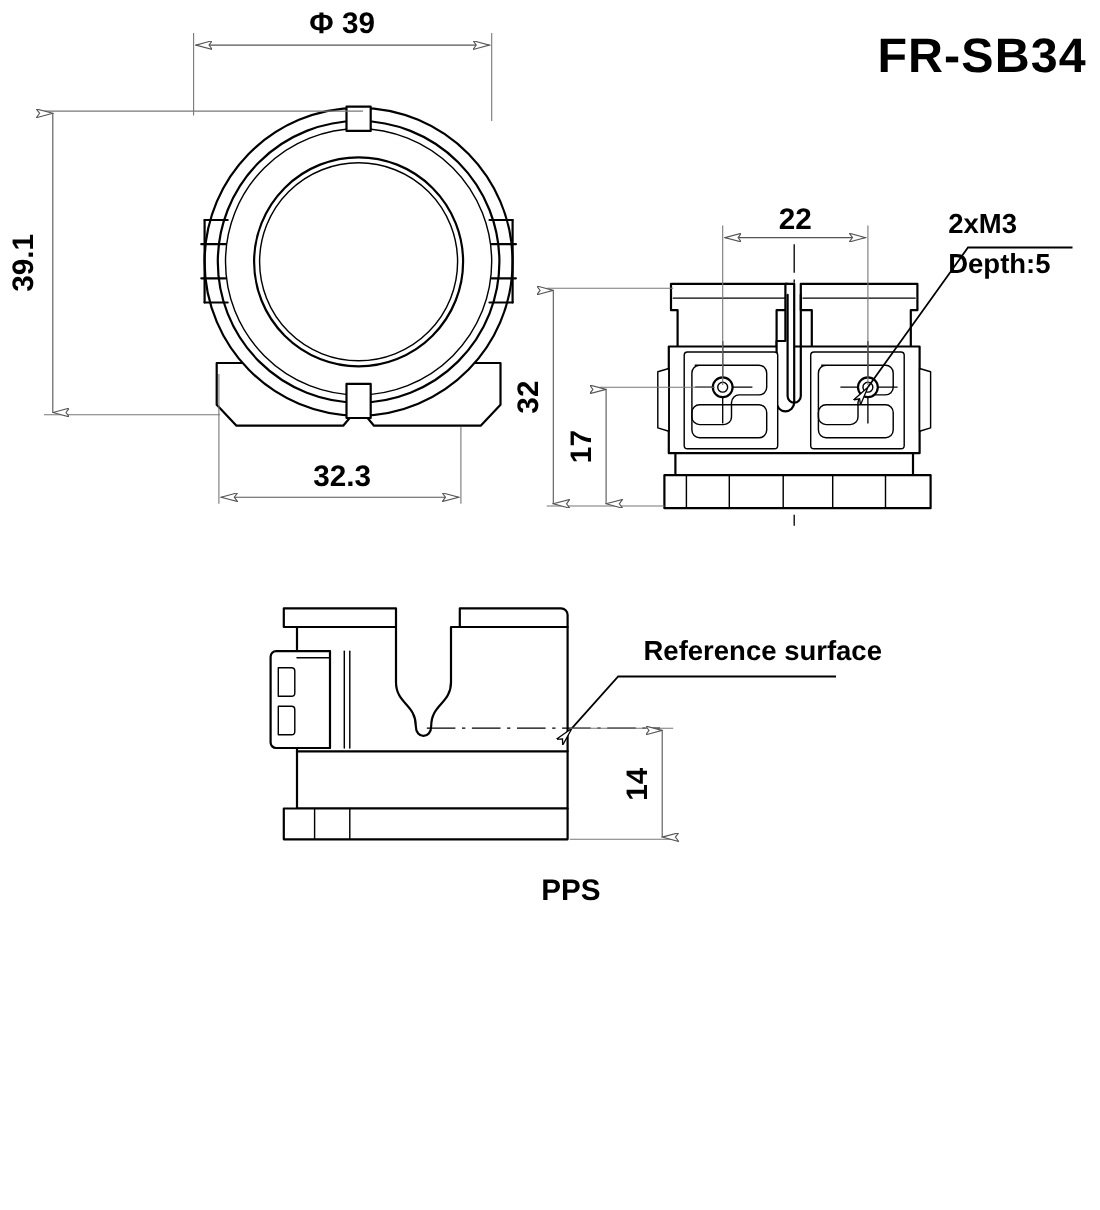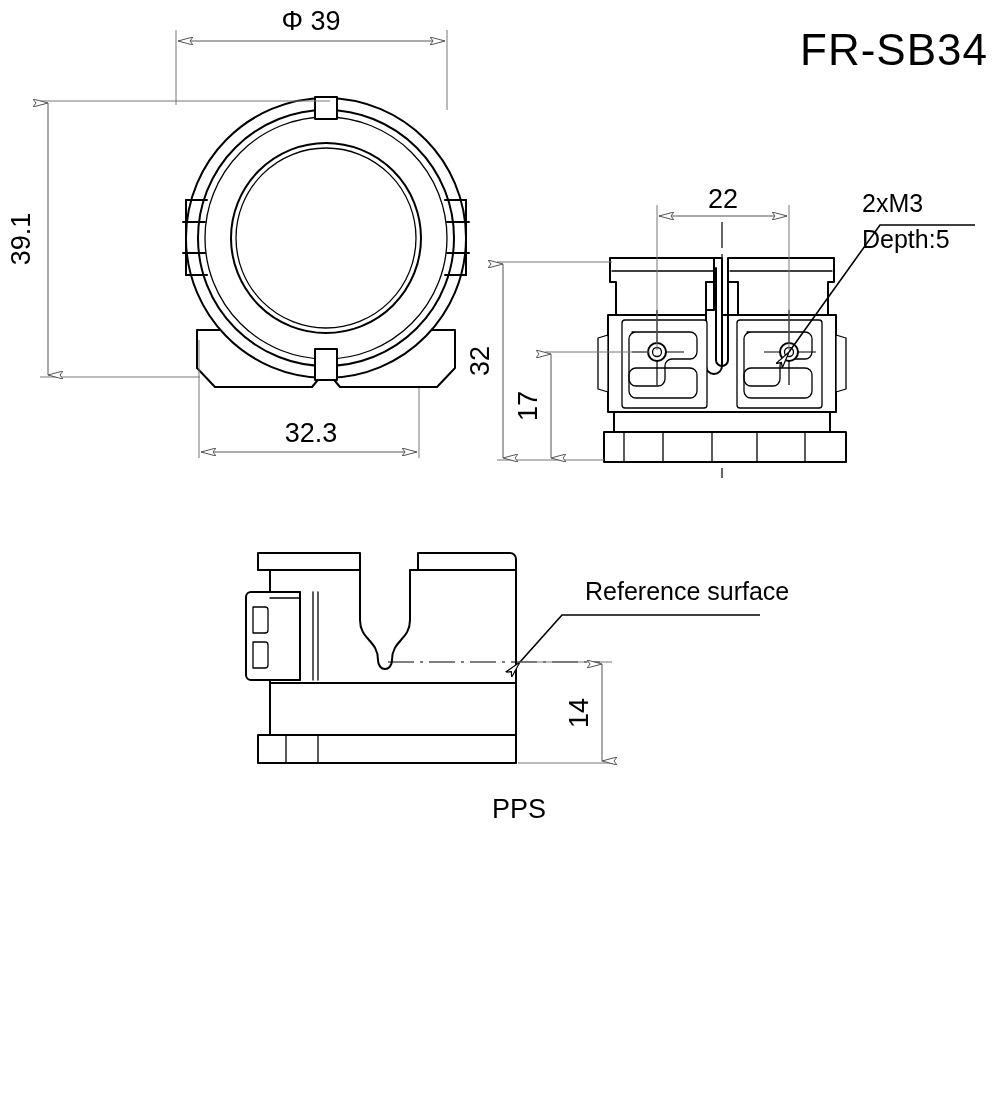--- a/index.html
+++ b/index.html
@@ -15,20 +15,21 @@
     overflow: hidden;
     font-family: "Liberation Sans", sans-serif;
     color: #000000;
   }
   #drawing-root {
     position: absolute;
     left: 0;
     top: 0;
     width: 884px;
     height: 1100px;
+    font-weight: bold;
   }
   svg.sheet {
     display: block;
     width: 1000px;
     height: 1100px;
   }
   .part-line {
     fill: none;
     stroke: #000000;
     stroke-width: 2;

